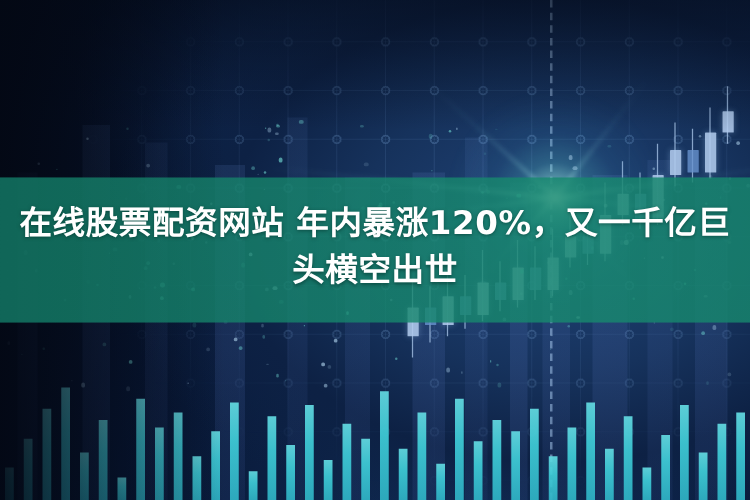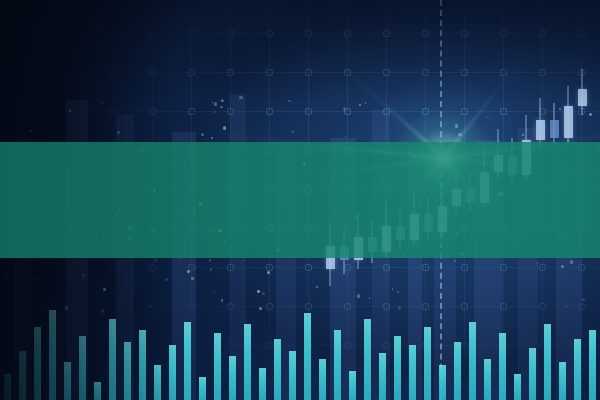--- a/index.html
+++ b/index.html
@@ -421,14 +421,16 @@
       <div class="vol" style="left: 543.75px; width: 7.5px; height: 75.6px; background: linear-gradient(rgb(99, 219, 226) 0%, rgb(63, 205, 216) 40%, rgb(47, 180, 198) 100%); opacity: 0.92;"></div>
       <div class="vol" style="left: 558.75px; width: 7.5px; height: 37.9px; background: linear-gradient(rgb(99, 219, 226) 0%, rgb(63, 205, 216) 40%, rgb(47, 180, 198) 100%); opacity: 0.92;"></div>
       <div class="vol" style="left: 573.75px; width: 7.5px; height: 61.1px; background: linear-gradient(rgb(99, 219, 226) 0%, rgb(63, 205, 216) 40%, rgb(47, 180, 198) 100%); opacity: 0.92;"></div>
       <div class="vol" style="left: 588.75px; width: 7.5px; height: 69.8px; background: linear-gradient(rgb(99, 219, 226) 0%, rgb(63, 205, 216) 40%, rgb(47, 180, 198) 100%); opacity: 0.92;"></div>
     </div>
 
   <div class="bg-vignette"></div>
 
   <div class="green-band" id="band" style="top: 142px; height: 116px; background: rgba(22, 132, 108, 0.8);"></div>
 
+  <div class="headline" id="headline" style="top: 160px; font-size: 26px;">在线股票配资网站 年内暴涨120%，又一千亿巨
+头横空出世</div>
 
 </div>
 
 </body></html>

